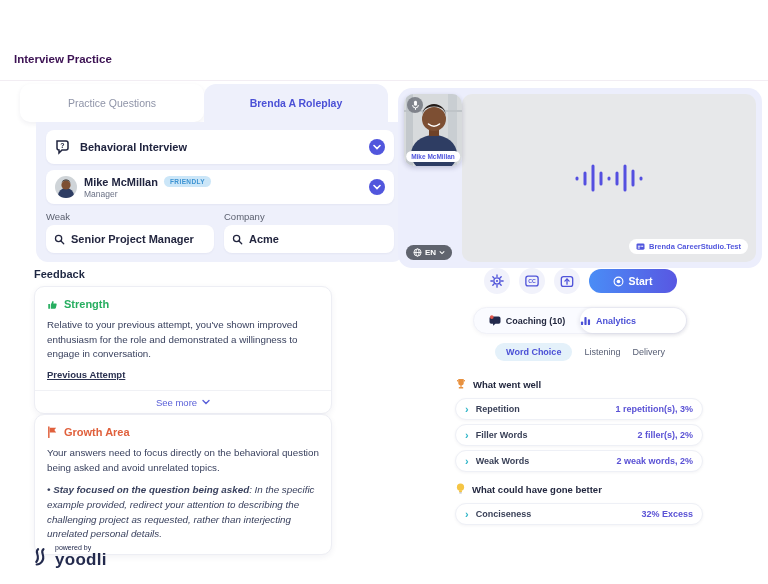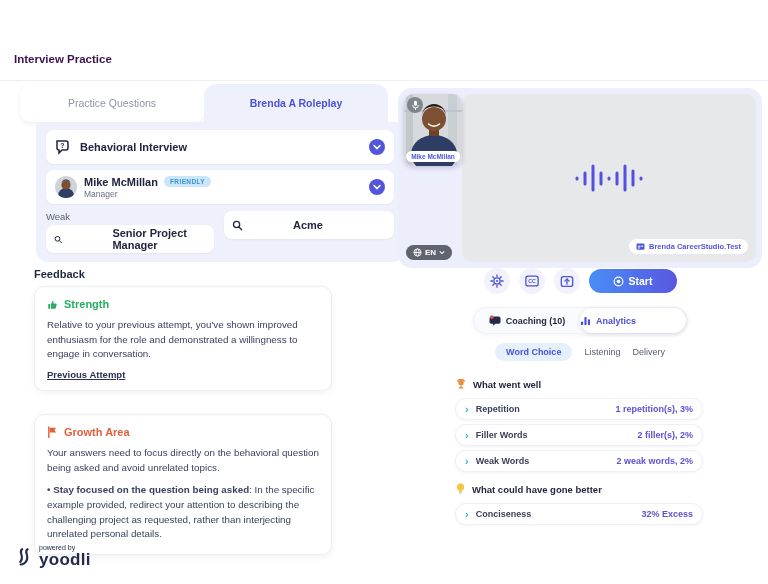--- a/index.html
+++ b/index.html
@@ -28,21 +28,21 @@
   .grow{flex:1;}
   .chevbtn{width:16px;height:16px;border-radius:50%;background:#5156dd;display:flex;align-items:center;justify-content:center;}
   .badge{background:#cbe6f8;color:#3c93d2;font-size:6.5px;font-weight:700;padding:2px 6px;
          border-radius:8px;letter-spacing:.4px;margin-left:6px;}
   .sub{font-size:8.5px;color:#6a7084;margin-top:1px;}
   .fields{display:flex;margin-top:7px;}
   .field{display:flex;flex-direction:column;}
   .flabel{font-size:9.5px;color:#5c6170;margin-bottom:3px;}
   .finput{height:28px;background:#fff;border-radius:8px;display:flex;align-items:center;
           padding:0 8px;box-sizing:border-box;font-size:11px;font-weight:700;color:#23263f;
-          box-shadow:0 1px 2px rgba(40,40,90,.05);gap:44px;}
+          box-shadow:0 1px 2px rgba(40,40,90,.05);}
   .finput span{margin-left:6px;}
   .w-role{width:168px;margin-right:10px;}
   .w-comp{width:170px;}
 
   .fb-label{position:absolute;left:14px;top:184px;font-size:11px;font-weight:700;color:#1e2742;}
   .card{position:absolute;left:14px;width:298px;background:#fff;border:1px solid #edeef4;
         border-radius:10px;box-shadow:0 2px 6px rgba(30,30,80,.06);box-sizing:border-box;}
   .card-strength{top:202px;}
   .card-growth{top:330px;}
   .card-pad{padding:11px 12px 8px 12px;}
@@ -92,21 +92,21 @@
   .sechead{position:absolute;left:58px;display:flex;gap:7px;align-items:center;font-size:9.5px;
            font-weight:700;color:#23283f;}
   .arow{position:absolute;left:57px;width:248px;height:22px;background:#fff;border:1px solid #eef0f6;
         border-radius:11px;display:flex;align-items:center;padding:0 9px;box-sizing:border-box;
         box-shadow:0 1px 3px rgba(30,30,80,.05);}
   .arow .chv{color:#2fb5c8;font-weight:700;font-size:11px;margin-right:7px;line-height:1;}
   .arow .rl{font-size:9px;color:#3a4158;font-weight:600;}
   .arow .rv{margin-left:auto;color:#5a52d5;font-size:9px;font-weight:600;}
 
   
-  .foot{position:absolute;left:14px;top:544px;display:flex;align-items:center;gap:5px;}
+  .foot{position:absolute;left:30px;top:544px;display:flex;align-items:center;gap:5px;}
   .footcol{display:flex;flex-direction:column;}
   .poweredby{font-size:7px;color:#232a4d;margin-bottom:0;}
   .brand{font-size:17px;font-weight:700;color:#232a4d;letter-spacing:.3px;line-height:1.1;}
 </style>
 </head>
 <body>
 
 <div id="page">
 
   <div class="page-title">Interview Practice</div>
@@ -162,20 +162,21 @@
           <span class="flabel">Weak</span>
           <div class="finput">
             <svg width="11" height="11" viewBox="0 0 12 12">
                 <circle cx="5" cy="5" r="3.4" fill="none" stroke="#23263f" stroke-width="1.4"></circle>
                 <line x1="7.6" y1="7.6" x2="10.6" y2="10.6" stroke="#23263f" stroke-width="1.4" stroke-linecap="round"></line>
               </svg>
             <span>Senior Project Manager</span>
           </div>
         </div>
         <div class="field w-comp">
+          <span class="flabel">Company</span>
           <div class="finput">
             <svg width="11" height="11" viewBox="0 0 12 12">
                 <circle cx="5" cy="5" r="3.4" fill="none" stroke="#23263f" stroke-width="1.4"></circle>
                 <line x1="7.6" y1="7.6" x2="10.6" y2="10.6" stroke="#23263f" stroke-width="1.4" stroke-linecap="round"></line>
               </svg>
             <span>Acme</span>
           </div>
         </div>
       </div>
     </div>
@@ -186,33 +187,39 @@
       <div class="card-pad">
         <div class="card-head green">
           <svg width="11" height="11" viewBox="0 0 13 13">
               <path d="M1.5 6h2v5.5h-2z M4.5 11.5V6.6l2.1-4.3c.9 0 1.4.7 1.2 1.5L7.4 5.4h2.9c.8 0 1.3.7 1.1 1.4l-1 3.7c-.2.6-.7 1-1.3 1z" fill="#27ae60"></path>
             </svg>
           <span>Strength</span>
         </div>
         <p>Relative to your previous attempt, you've shown improved enthusiasm for the role and demonstrated a willingness to engage in conversation.</p>
         <span class="plink">Previous Attempt</span>
       </div>
+      <div class="card-foot">
+        <span>See more</span>
+        <svg width="8" height="6" viewBox="0 0 8 6">
+            <polyline points="1,1.5 4,4.5 7,1.5" fill="none" stroke="#5a60d8" stroke-width="1.4" stroke-linecap="round"></polyline>
+          </svg>
+      </div>
     </div>
 
     <div class="card card-growth">
       <div class="card-pad" style="padding-bottom:12px;">
         <div class="card-head orange">
           <svg width="11" height="12" viewBox="0 0 12 13">
               <line x1="2" y1="1" x2="2" y2="12.5" stroke="#e0603c" stroke-width="1.6" stroke-linecap="round"></line>
               <path d="M3 1.8h7L8 4.4l2 2.6H3z" fill="#e0603c"></path>
             </svg>
           <span>Growth Area</span>
         </div>
         <p>Your answers need to focus directly on the behavioral question being asked and avoid unrelated topics.</p>
-        <p style=""><b>• Stay focused on the question being asked</b><span>: In the specific example provided, redirect your attention to describing the challenging project as requested, rather than interjecting unrelated personal details.</span></p>
+        <p style="font-style:italic;"><b>• Stay focused on the question being asked</b><span>: In the specific example provided, redirect your attention to describing the challenging project as requested, rather than interjecting unrelated personal details.</span></p>
       </div>
     </div>
   </div>
 
   <div class="rcol">
     <div class="stagewrap">
       <div class="stage">
         <div class="wave">
           <span class="bar" style="height:4px"></span>
             <span class="bar" style="height:14px"></span>

